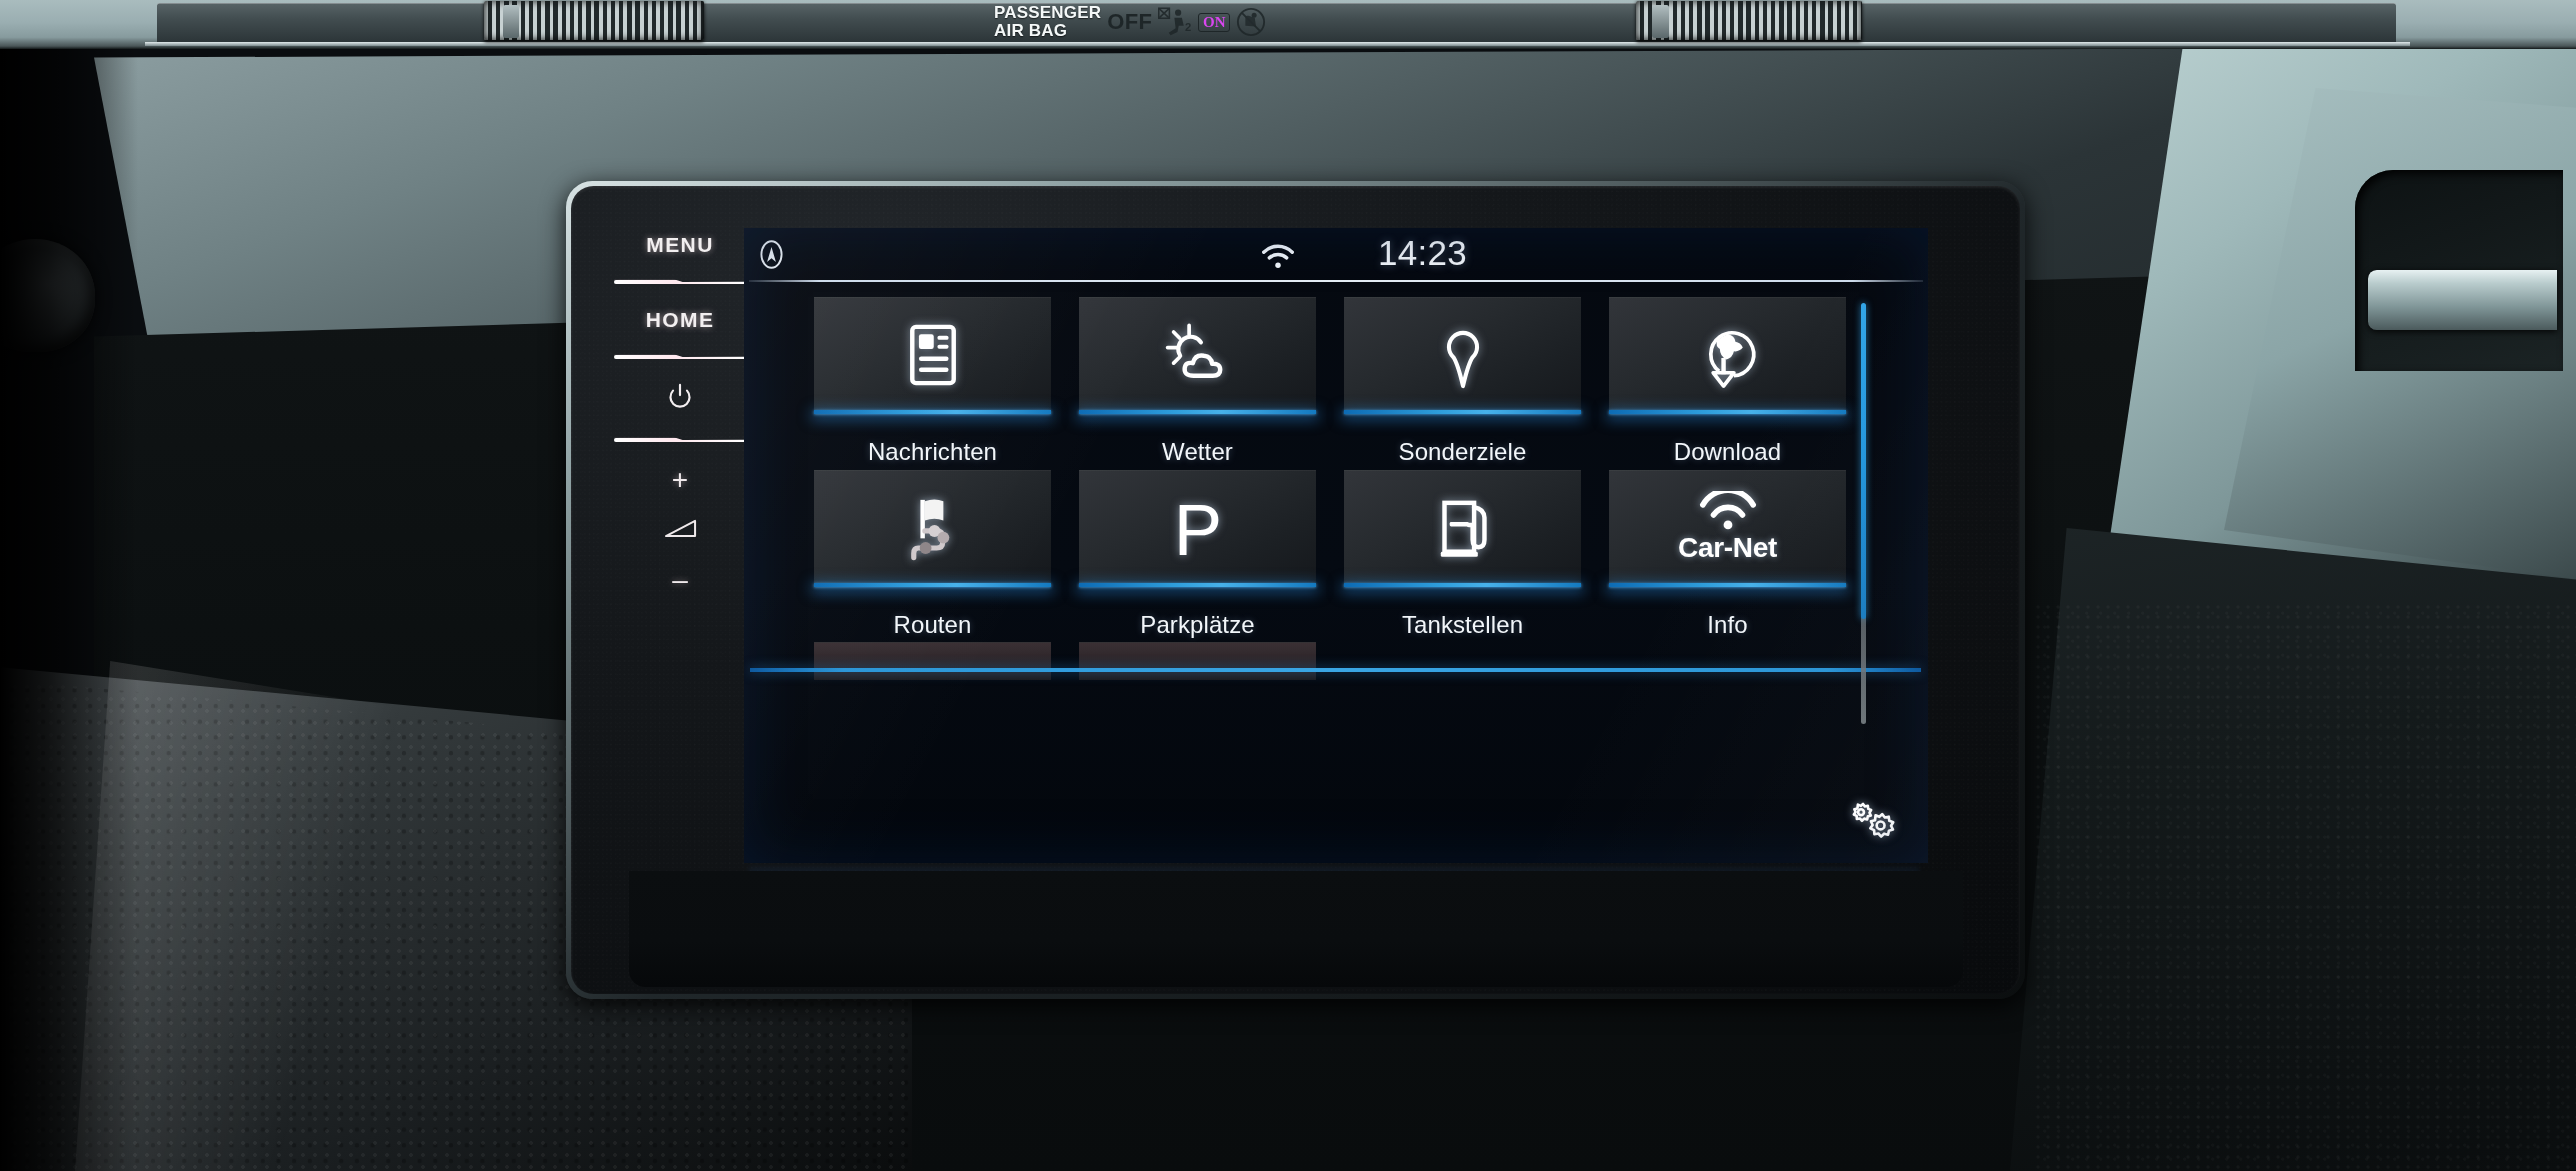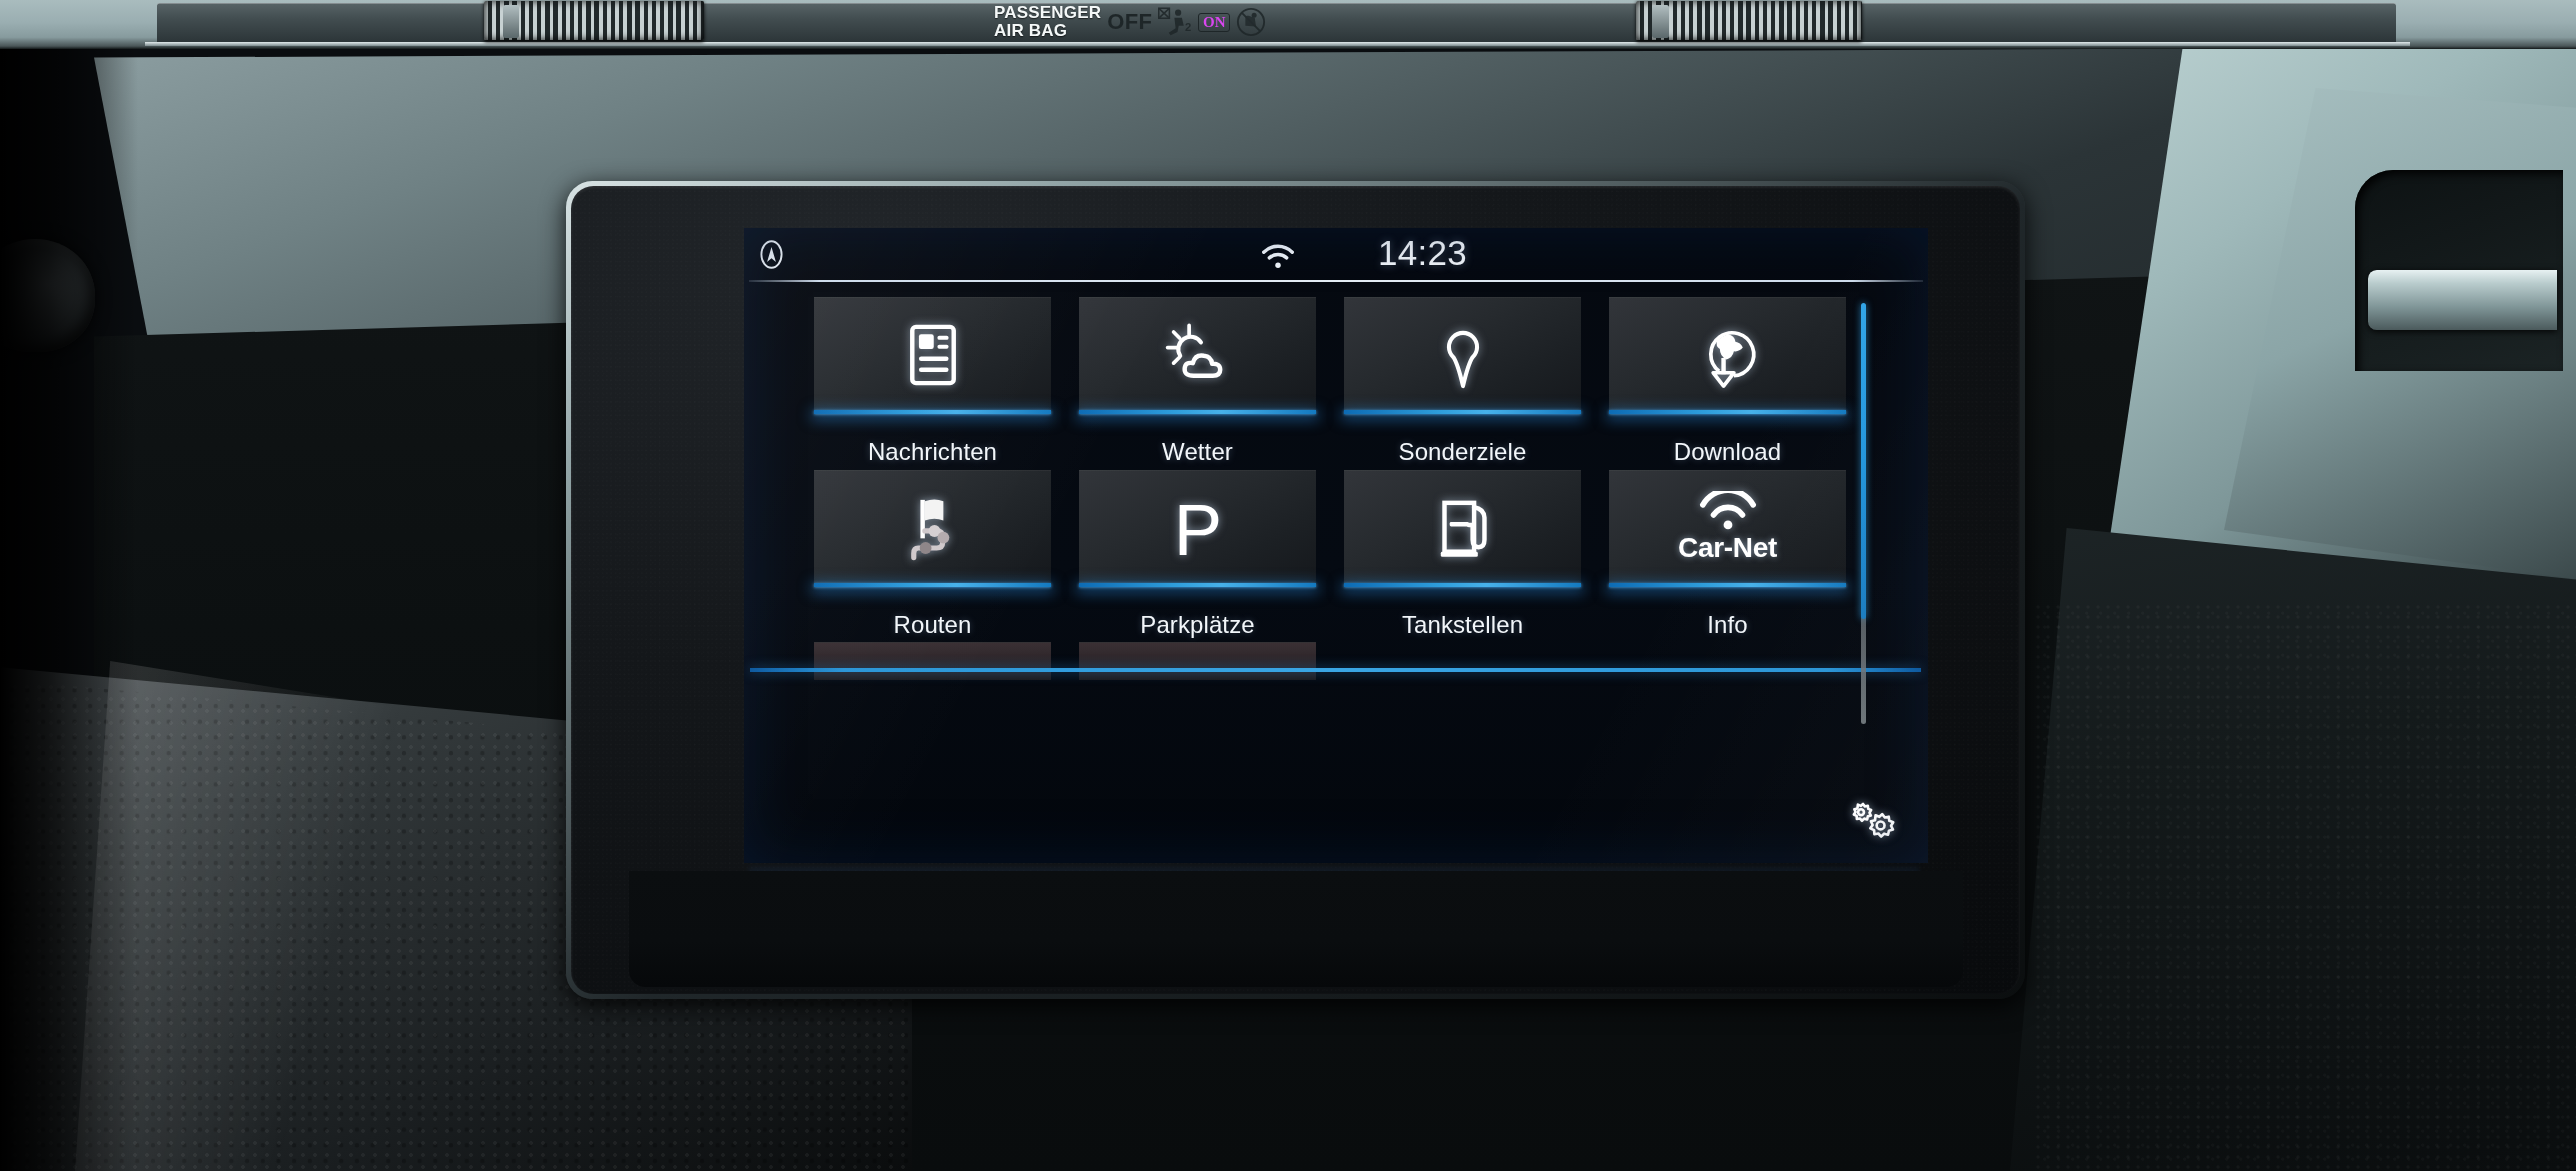--- a/index.html
+++ b/index.html
@@ -418,20 +418,40 @@
       <line x1="9" y1="9" x2="39" y2="39" stroke="#1e2628" stroke-width="3"></line>
       <path d="M15 30 L15 17 Q15 13 20 14 L30 17 L32 31 Z" fill="#1e2628" opacity=".9"></path>
       <circle cx="29" cy="13" r="4" fill="#1e2628"></circle>
     </svg>
   </div>
 
   <div class="unit-chrome"></div>
   <div class="unit-body"></div>
   <div class="unit-grain"></div>
 
+  <div class="keycol">
+    <div class="key-label">MENU</div>
+    <div class="key-sep"></div>
+    <div class="key-label">HOME</div>
+    <div class="key-sep"></div>
+    <div class="key-icon">
+      <svg width="28" height="28" viewBox="0 0 44 44">
+        <path d="M11 12 A15 15 0 1 0 33 12" fill="none" stroke="#f3eef0" stroke-width="3.4" stroke-linecap="round"></path>
+        <line x1="22" y1="3" x2="22" y2="19" stroke="#f3eef0" stroke-width="3.4" stroke-linecap="round"></line>
+      </svg>
+    </div>
+    <div class="key-sep"></div>
+    <div class="vol-plus">+</div>
+    <div class="vol-wedge">
+      <svg width="33" height="19" viewBox="0 0 52 30">
+        <path d="M3 27 L49 3 L49 27 Z" fill="none" stroke="#efe9eb" stroke-width="3.2" stroke-linejoin="round"></path>
+      </svg>
+    </div>
+    <div class="vol-minus">–</div>
+  </div>
 
   <div class="screen">
 
     <div class="statusbar">
       <span class="sb-compass">
         <svg width="29" height="33" viewBox="0 0 46 52">
           <ellipse cx="23" cy="26" rx="16" ry="21" fill="none" stroke="#eef3f8" stroke-width="3"></ellipse>
           <path d="M23 14 L30 38 L23 32 L16 38 Z" fill="#eef3f8"></path>
         </svg>
       </span>

